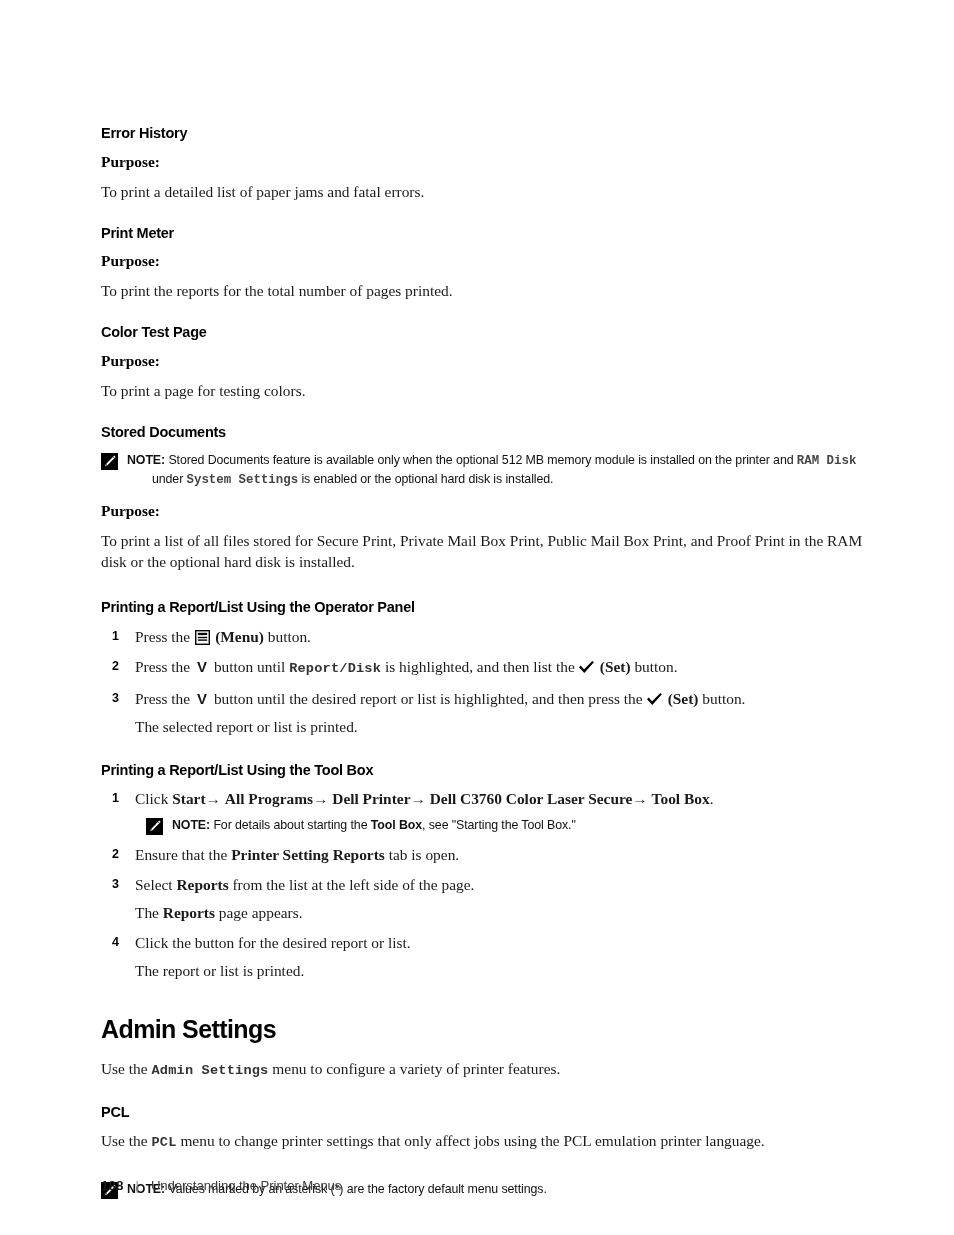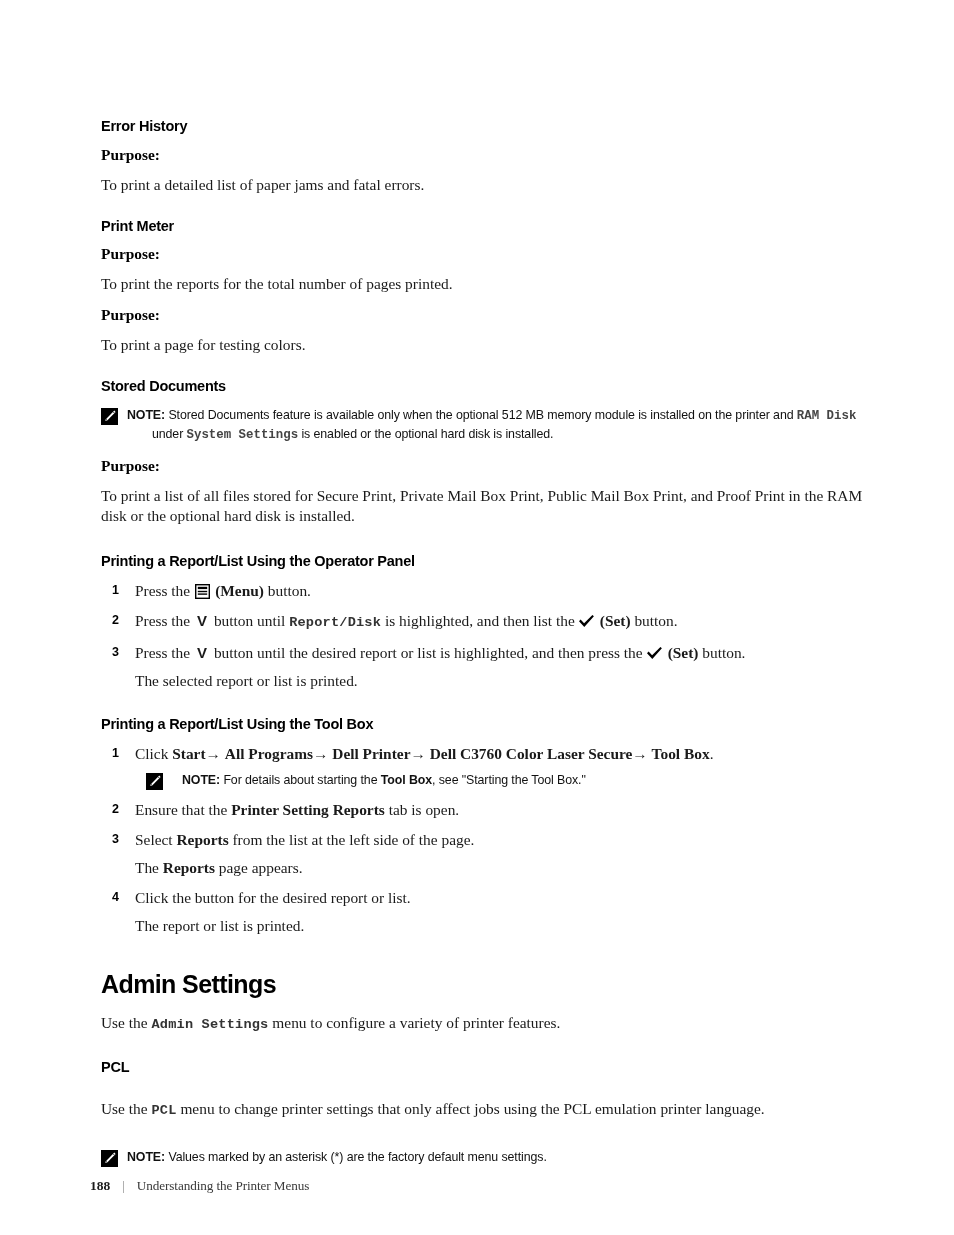--- a/index.html
+++ b/index.html
@@ -106,21 +106,21 @@
     line-height: 21px;
     color: #000;
   }
   .step-line {
     font-family: "Liberation Serif", serif;
     font-size: 15.4px;
     line-height: 21px;
     color: #1a1a1a;
   }
   .step-sub { margin-top: 7px; }
-  .step .note { margin-top: 8px; margin-bottom: 7px; padding-left: 11px; gap: 10px; }
+  .step .note { margin-top: 8px; margin-bottom: 7px; padding-left: 11px; }
 
   
   .icon-inline {
     display: inline-block;
     vertical-align: -3px;
     margin: 0 5px;
   }
   .menu-icon { width: 15px; height: 15px; }
   .check-icon { width: 17px; height: 15px; margin: 0 5px 0 3px; }
   .vglyph {
@@ -130,25 +130,25 @@
     letter-spacing: 0;
     display: inline-block;
     margin: 0 3px;
     vertical-align: 0px;
   }
   .arrow { font-family: "Liberation Serif", serif; }
 
   
   .footer {
     position: absolute;
-    left: 90px;
+    left: 101px;
     top: 1178px;
     display: flex;
     align-items: baseline;
-    font-family: Liberation Serif, serif;
+    font-family: Liberation Sans, sans-serif;
     color: #4a4a4a;
   }
   .footer-page {
     font-weight: bold;
     font-size: 13.5px;
     color: #1a1a1a;
   }
   .footer-sep {
     margin: 0 12px;
     font-size: 13px;
@@ -156,30 +156,31 @@
   }
   .footer-text {
     font-size: 13.2px;
     color: #3a3a3a;
     letter-spacing: -0.1px;
   }
 </style>
 </head>
 <body>
 
-<div class="page" style="top:118px;">
+<div class="page" style="top:125px;">
 
   <h2 class="h2 sec-title">Error History</h2>
   <p class="p gap-purpose"><b>Purpose:</b></p>
   <p class="p gap-line">To print a detailed list of paper jams and fatal errors.</p>
 
   <h2 class="h2 gap-head">Print Meter</h2>
   <p class="p gap-purpose"><b>Purpose:</b></p>
   <p class="p gap-line">To print the reports for the total number of pages printed.</p>
 
+  <h2 class="h2 gap-head">Color Test Page</h2>
   <p class="p gap-purpose"><b>Purpose:</b></p>
   <p class="p gap-line">To print a page for testing colors.</p>
 
   <h2 class="h2 gap-head">Stored Documents</h2>
 
   <div class="note" style="margin-top:12px;">
     <span class="note-icon">
       <svg width="17" height="17" viewBox="0 0 17 17" xmlns="http://www.w3.org/2000/svg">
         <rect x="0" y="0" width="17" height="17" fill="#000"></rect>
         <path d="M13.3 2.6 L14.6 3.9 L6.2 12.4 L4.3 13.1 L4.9 11.2 Z" fill="#fff"></path>
@@ -313,21 +314,21 @@
   </ul>
 
   <h1 class="h1" style="margin-top:35px;">Admin Settings</h1>
   <p class="p" style="margin-top:15px;">
     <span>Use the</span>
     <span class="mono">Admin Settings</span>
     <span>menu to configure a variety of printer features.</span>
   </p>
 
   <h2 class="h2" style="margin-top:24px;">PCL</h2>
-  <p class="p" style="margin-top:24px;">
+  <p class="p" style="margin-top:10px;">
     <span>Use the</span>
     <span class="mono">PCL</span>
     <span>menu to change printer settings that only affect jobs using the PCL emulation printer language.</span>
   </p>
 
   <div class="note" style="margin-top:28px;">
     <span class="note-icon">
       <svg width="17" height="17" viewBox="0 0 17 17" xmlns="http://www.w3.org/2000/svg">
         <rect x="0" y="0" width="17" height="17" fill="#000"></rect>
         <path d="M13.3 2.6 L14.6 3.9 L6.2 12.4 L4.3 13.1 L4.9 11.2 Z" fill="#fff"></path>

